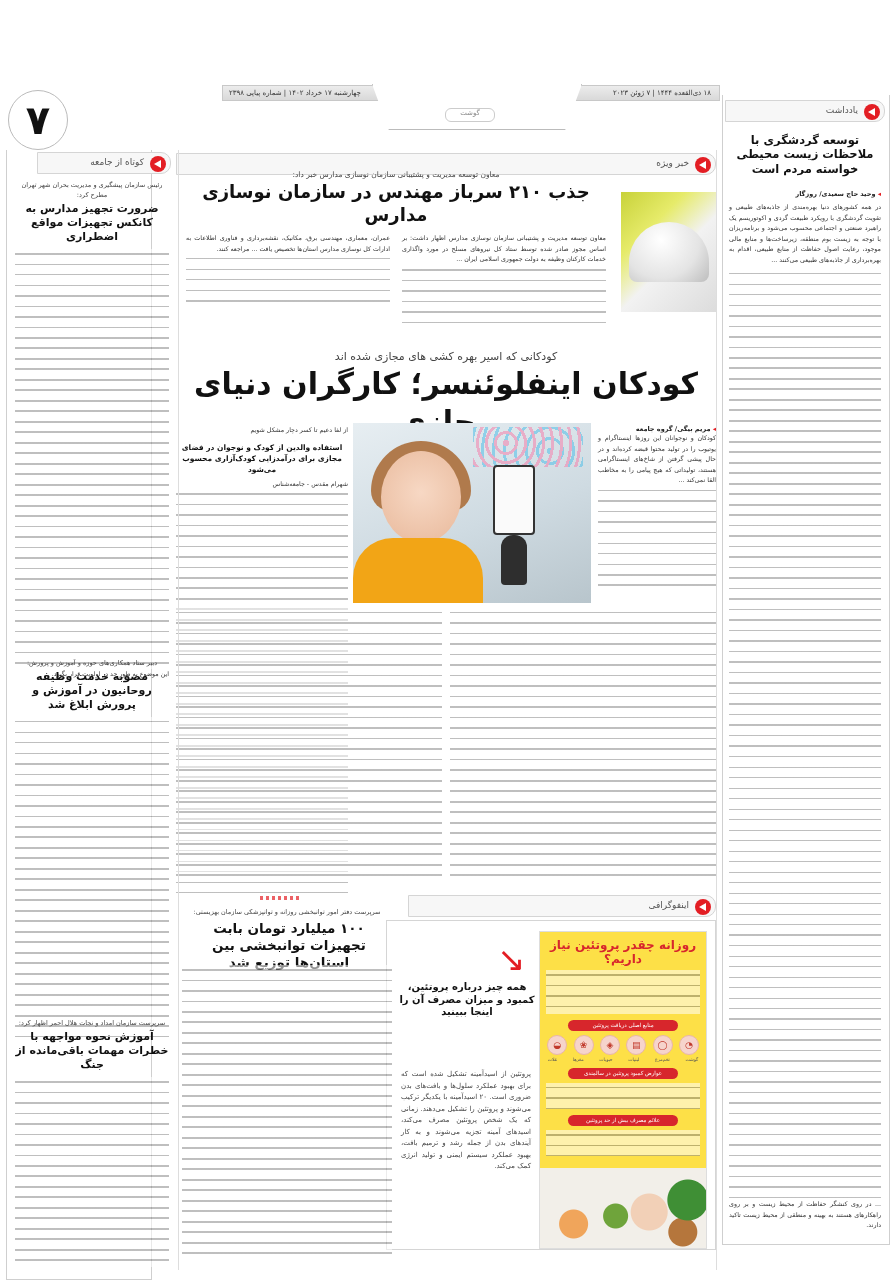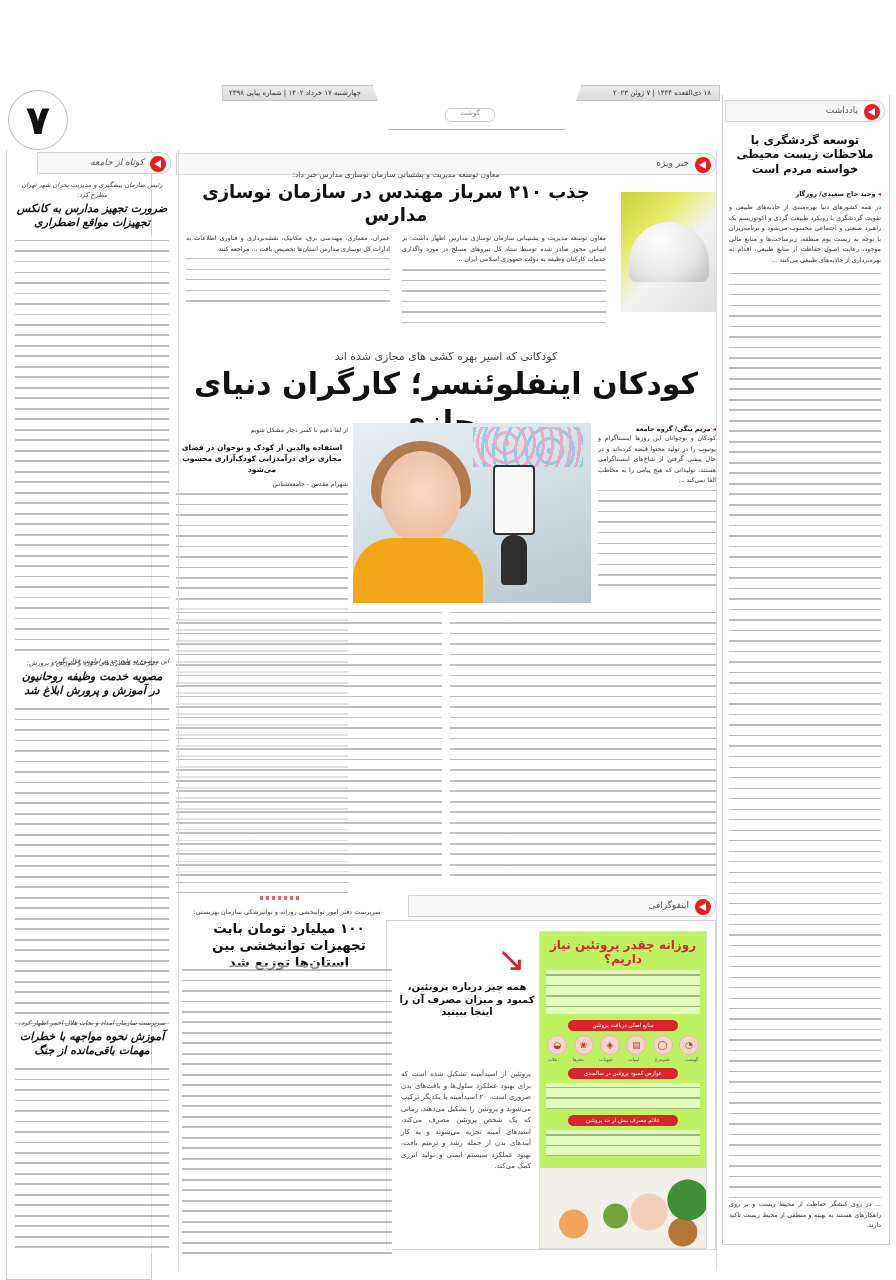--- a/index.html
+++ b/index.html
@@ -36,21 +36,21 @@
   .filler { background: repeating-linear-gradient(#fff 0, #fff 4px, #8a8a8a 4px, #8a8a8a 5.5px, #fff 5.5px, #fff 10.5px); opacity: .55; }
 
   
   .right-col { right: 6px; top: 95px; width: 168px; height: 1150px; border-top: none; }
   .right-col .sec-head { top: 5px; right: 4px; width: 160px; }
   .right-col .headline { position: absolute; top: 38px; right: 10px; width: 148px; font-size: 11.5px; }
   .right-col .byline { position: absolute; top: 95px; right: 8px; }
   .right-col .body { position: absolute; top: 107px; right: 8px; width: 152px; }
 
   
-  .left-col { left: 6px; top: 150px; width: 146px; height: 1130px; border-top: none; font-style: italic; }
+  .left-col { left: 6px; top: 150px; width: 146px; height: 1130px; border-top: none; }
   .left-col .sec-head { top: 2px; left: 30px; width: 134px; right: auto; }
   .story { position: absolute; left: 8px; width: 154px; }
   .story .kicker { font-size: 6.5px; line-height: 10px; }
   .story .headline { font-size: 11px; margin-top: 2px; }
 
   
   .feature-head { top: 153px; right: 180px; width: 540px; }
   .feature-photo { position: absolute; top: 192px; right: 180px; width: 95px; height: 120px; background: linear-gradient(135deg,#c8d23a 0%, #e6eb6a 30%, #f2f2f2 55%, #dcdcdc 100%); }
   .feature-photo .helmet { position: absolute; left: 8px; top: 30px; width: 80px; height: 60px; border-radius: 40px 40px 8px 8px; background: radial-gradient(circle at 40% 30%, #ffffff, #e4e4e4 60%, #bdbdbd); }
   .feature-kicker { position: absolute; top: 170px; right: 290px; width: 420px; }
@@ -69,21 +69,21 @@
   .tripod { position: absolute; left: 148px; top: 112px; width: 26px; height: 50px; background: #2e2e2e; border-radius: 12px 12px 4px 4px; }
   .doodles { position: absolute; left: 120px; top: 4px; width: 110px; height: 40px; background: repeating-radial-gradient(circle at 30% 40%, #f28ab2 0 3px, transparent 3px 9px), repeating-radial-gradient(circle at 70% 60%, #5dc2e8 0 3px, transparent 3px 11px); opacity: .6; }
   .main-col-right { position: absolute; top: 425px; right: 180px; width: 118px; }
   .main-col-left  { position: absolute; top: 425px; right: 548px; width: 172px; }
   .main-under { position: absolute; top: 608px; right: 180px; width: 540px; display: flex; gap: 8px; }
   .main-under .col { flex: 1; }
 
   
   .info-head { top: 895px; right: 180px; width: 308px; }
   .info-frame { position: absolute; top: 920px; right: 180px; width: 330px; height: 330px; border: 1px solid #d5d5d5; background: #fff; }
-  .info-poster { position: absolute; top: 10px; right: 8px; width: 168px; height: 318px; background: #bef264; border: 1px solid #ddd; overflow: hidden; }
+  .info-poster { position: absolute; top: 10px; right: 8px; width: 168px; height: 318px; background: #fde047; border: 1px solid #ddd; overflow: hidden; }
   .info-poster .ptitle { font-size: 12px; font-weight: bold; color: #d7262c; text-align: center; margin-top: 6px; }
   .info-poster .pintro { margin: 4px 6px 0; height: 44px; }
   .pill { margin: 6px auto 4px; width: 110px; height: 11px; border-radius: 6px; background: #d7262c; color: #fff; font-size: 5.5px; text-align: center; line-height: 11px; }
   .icons-row { display: flex; justify-content: space-around; padding: 0 4px; }
   .icon-circle { width: 20px; height: 20px; border-radius: 50%; background: #f6d4cc; border: 1px solid #e9b5a9; display: flex; align-items: center; justify-content: center; font-size: 9px; color: #c0392b; }
   .icon-labels { display: flex; justify-content: space-around; font-size: 4.5px; color: #555; margin-top: 2px; }
   .pgrid { margin: 2px 6px; height: 26px; }
   .food { position: absolute; left: 0; bottom: 0; width: 168px; height: 80px; background: radial-gradient(circle at 20% 70%, #f0a55b 0 14px, transparent 15px), radial-gradient(circle at 45% 60%, #6fa43b 0 12px, transparent 13px), radial-gradient(circle at 65% 55%, #f2d0b7 0 18px, transparent 19px), radial-gradient(circle at 88% 40%, #3f8f35 0 20px, transparent 21px), radial-gradient(circle at 85% 80%, #b5763c 0 14px, transparent 15px), #f2efe9; }
   .info-arrow { position: absolute; top: 18px; left: 110px; font-size: 34px; color: #e31e24; }
   .info-title { position: absolute; top: 60px; left: 10px; width: 140px; font-size: 10px; text-align: center; }

